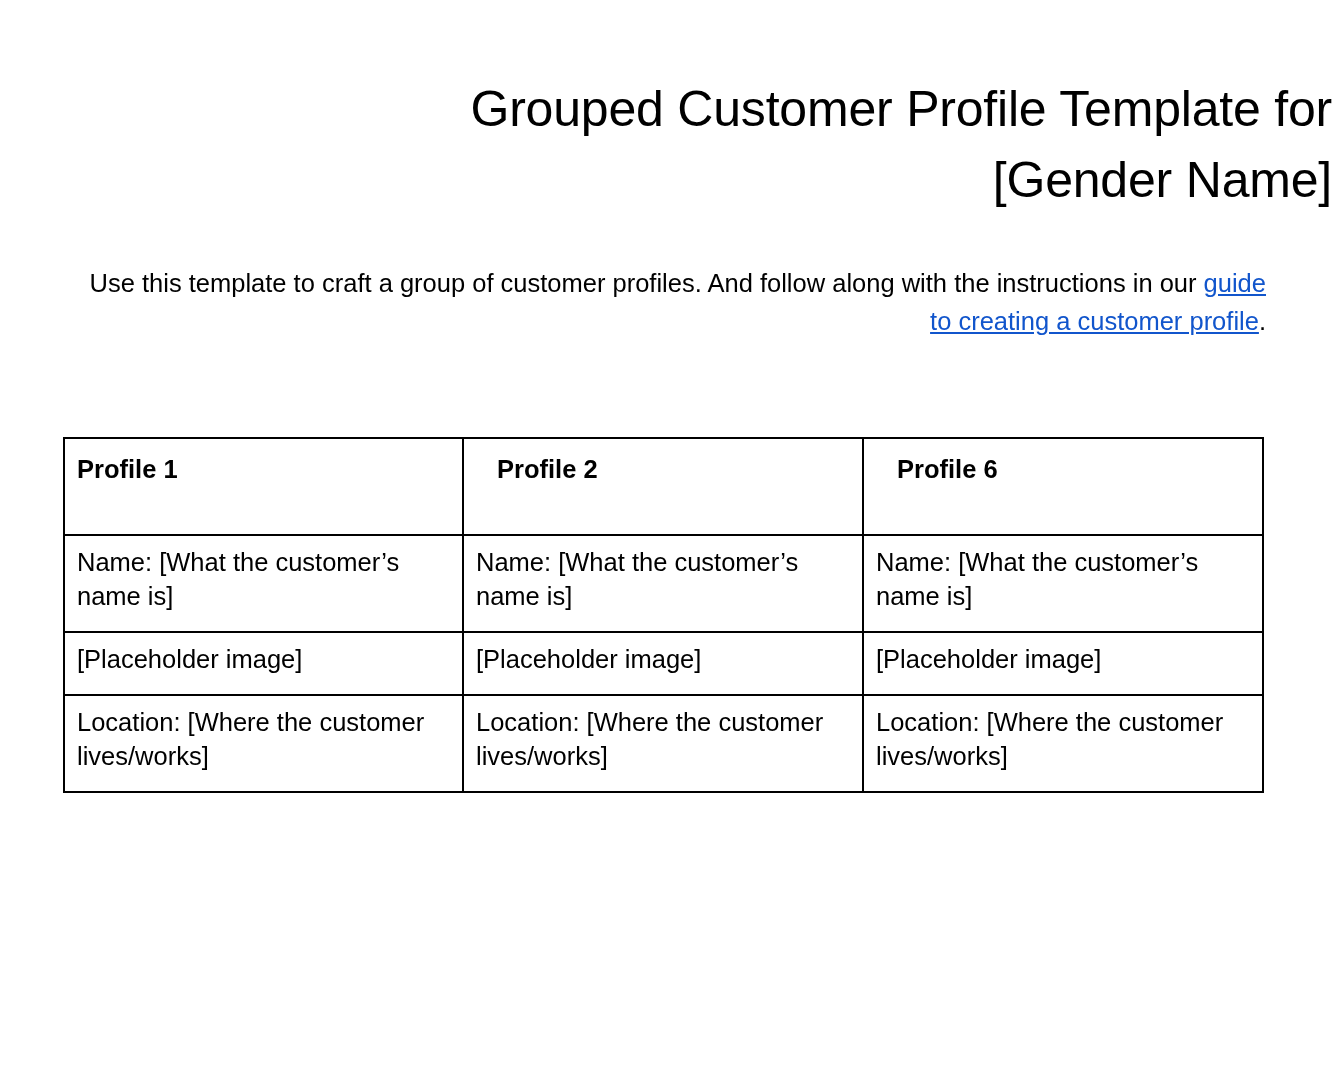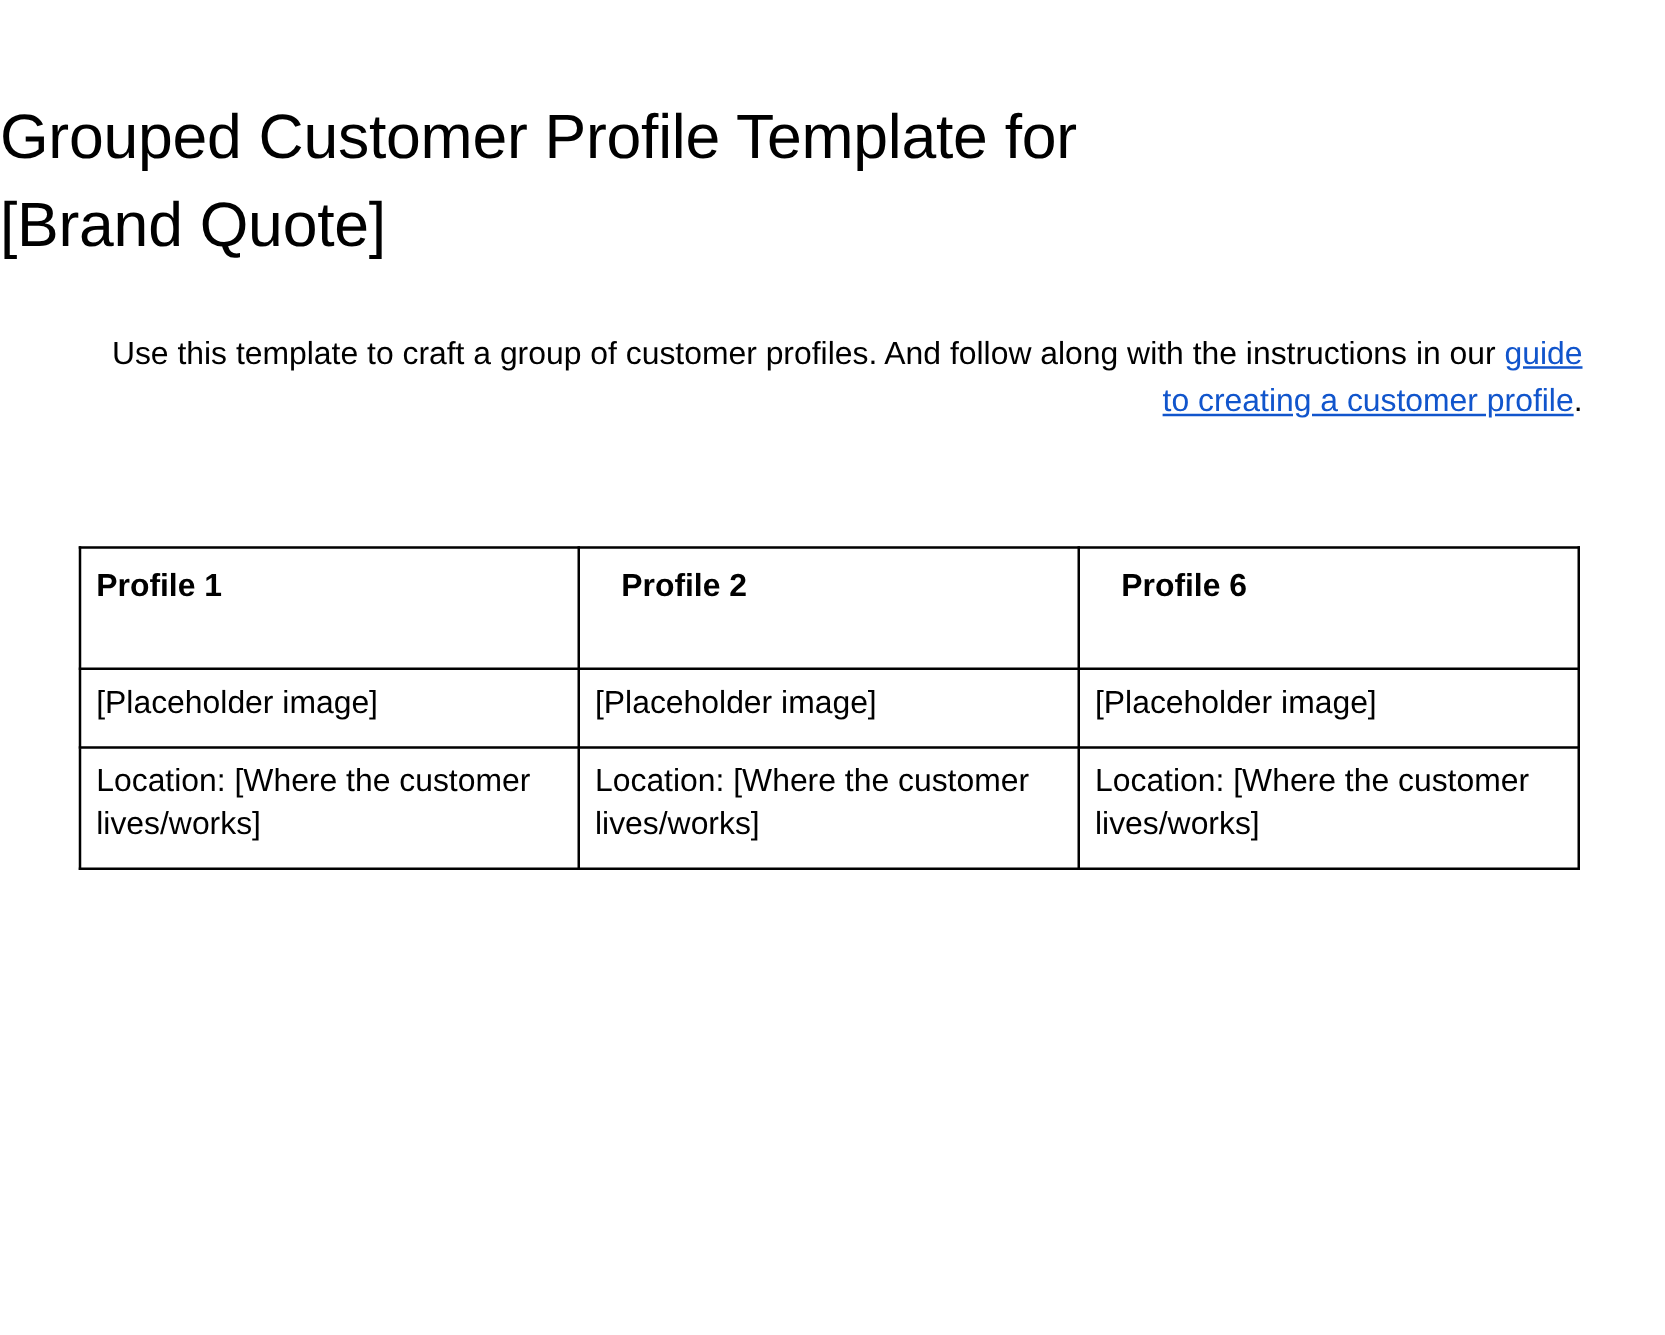--- a/index.html
+++ b/index.html
@@ -23,21 +23,21 @@
     padding: 0;
   }
 
   
   .doc-title {
     margin: 0;
     padding-top: 74px;
     font-size: 50px;
     font-weight: 400;
     line-height: 1.42;
-    text-align: left;
+    text-align: right;
     letter-spacing: -0.2px;
   }
   .doc-title .line { display: block; }
 
   
   .intro {
     margin: 0 auto;
     padding-top: 48px;
     width: 1200px;
     font-size: 25.5px;
@@ -92,40 +92,45 @@
   table.profile-table tr.row-tall td { height: 97px; }
   table.profile-table tr.row-short td { height: 63px; }
 </style>
 </head>
 <body>
 
 <div class="page">
 
   <h1 class="doc-title">
     <span class="line">Grouped Customer Profile Template for</span>
-    <span class="line">[Brand Quote]</span>
+    <span class="line">[Gender Name]</span>
   </h1>
 
   <p class="intro"><span>Use this template to craft a group of customer profiles. And follow along with the instructions in our </span><a class="doc-link" href="#">guide to creating a customer profile</a><span>.</span></p>
 
   <div class="table-wrap">
     <table class="profile-table">
       <colgroup>
         <col class="c1">
           <col class="c2">
           <col class="c3">
       </colgroup>
       <thead>
         <tr>
           <th>Profile 1</th>
           <th>Profile 2</th>
           <th>Profile 6</th>
         </tr>
       </thead>
       <tbody>
+          <tr class="row-tall">
+            <td>Name: [What the customer’s name is]</td>
+            <td>Name: [What the customer’s name is]</td>
+            <td>Name: [What the customer’s name is]</td>
+          </tr>
           <tr class="row-short">
             <td>[Placeholder image]</td>
             <td>[Placeholder image]</td>
             <td>[Placeholder image]</td>
           </tr>
           <tr class="row-tall">
             <td>Location: [Where the customer lives/works]</td>
             <td>Location: [Where the customer lives/works]</td>
             <td>Location: [Where the customer lives/works]</td>
           </tr>

